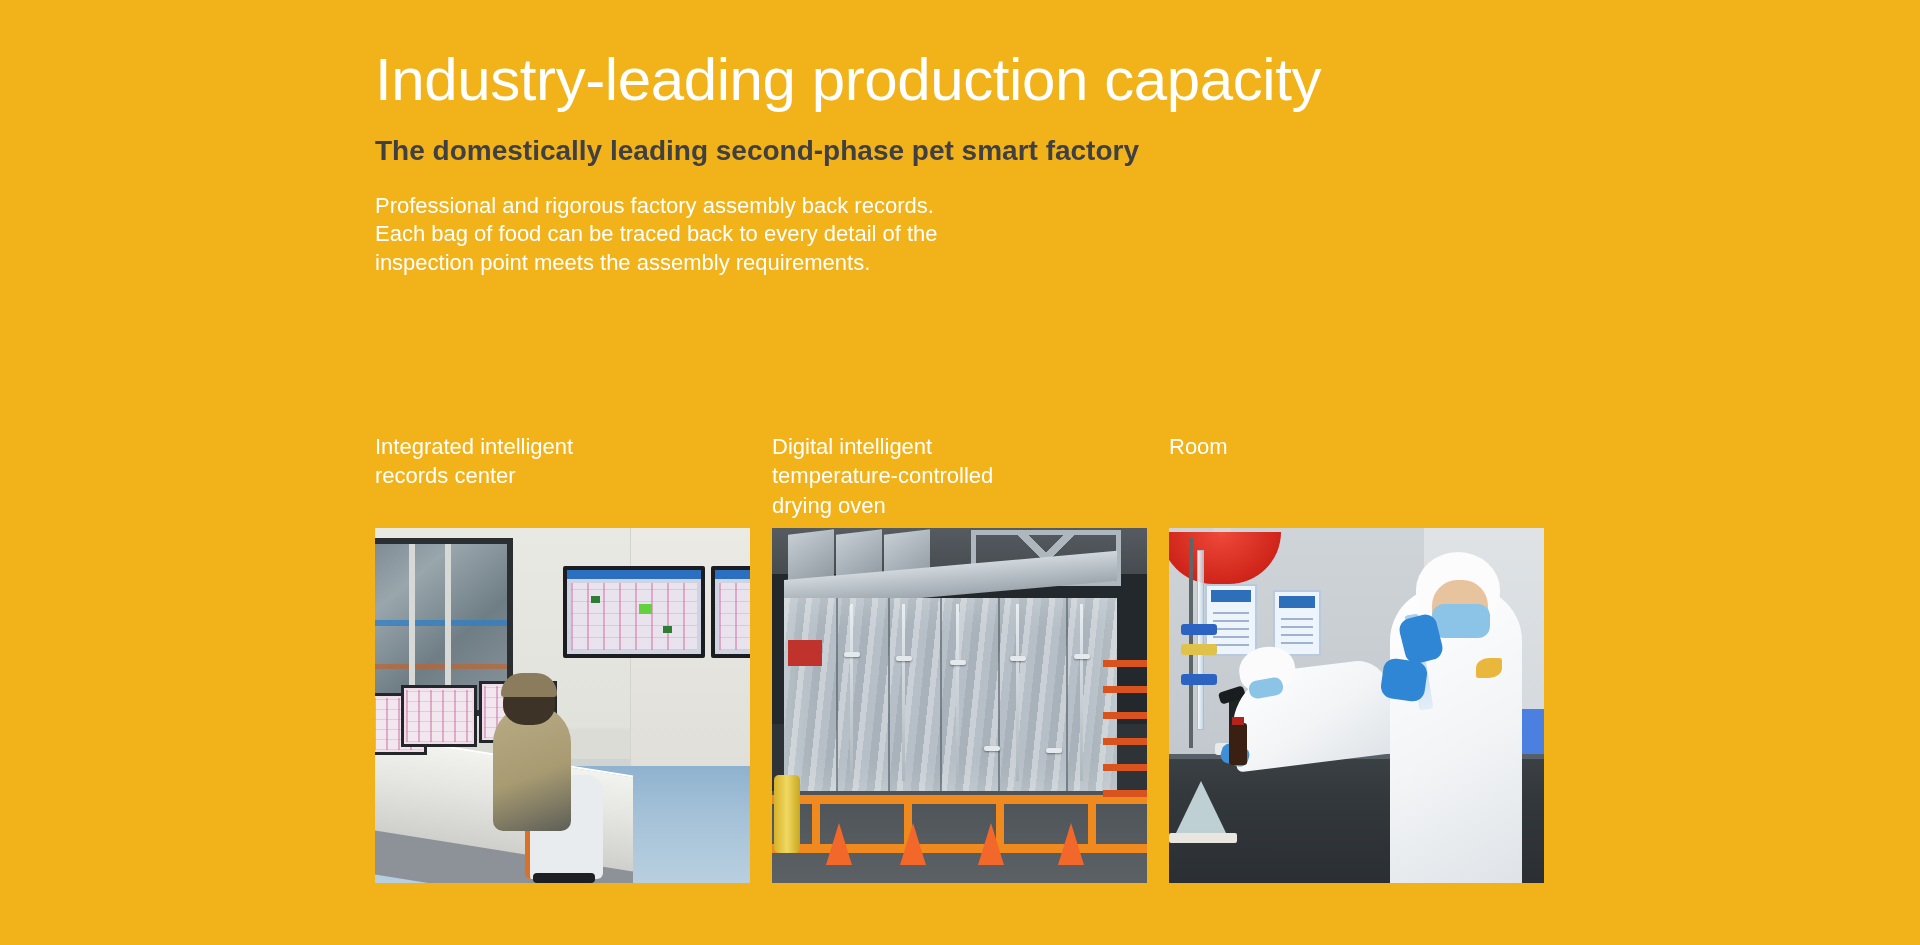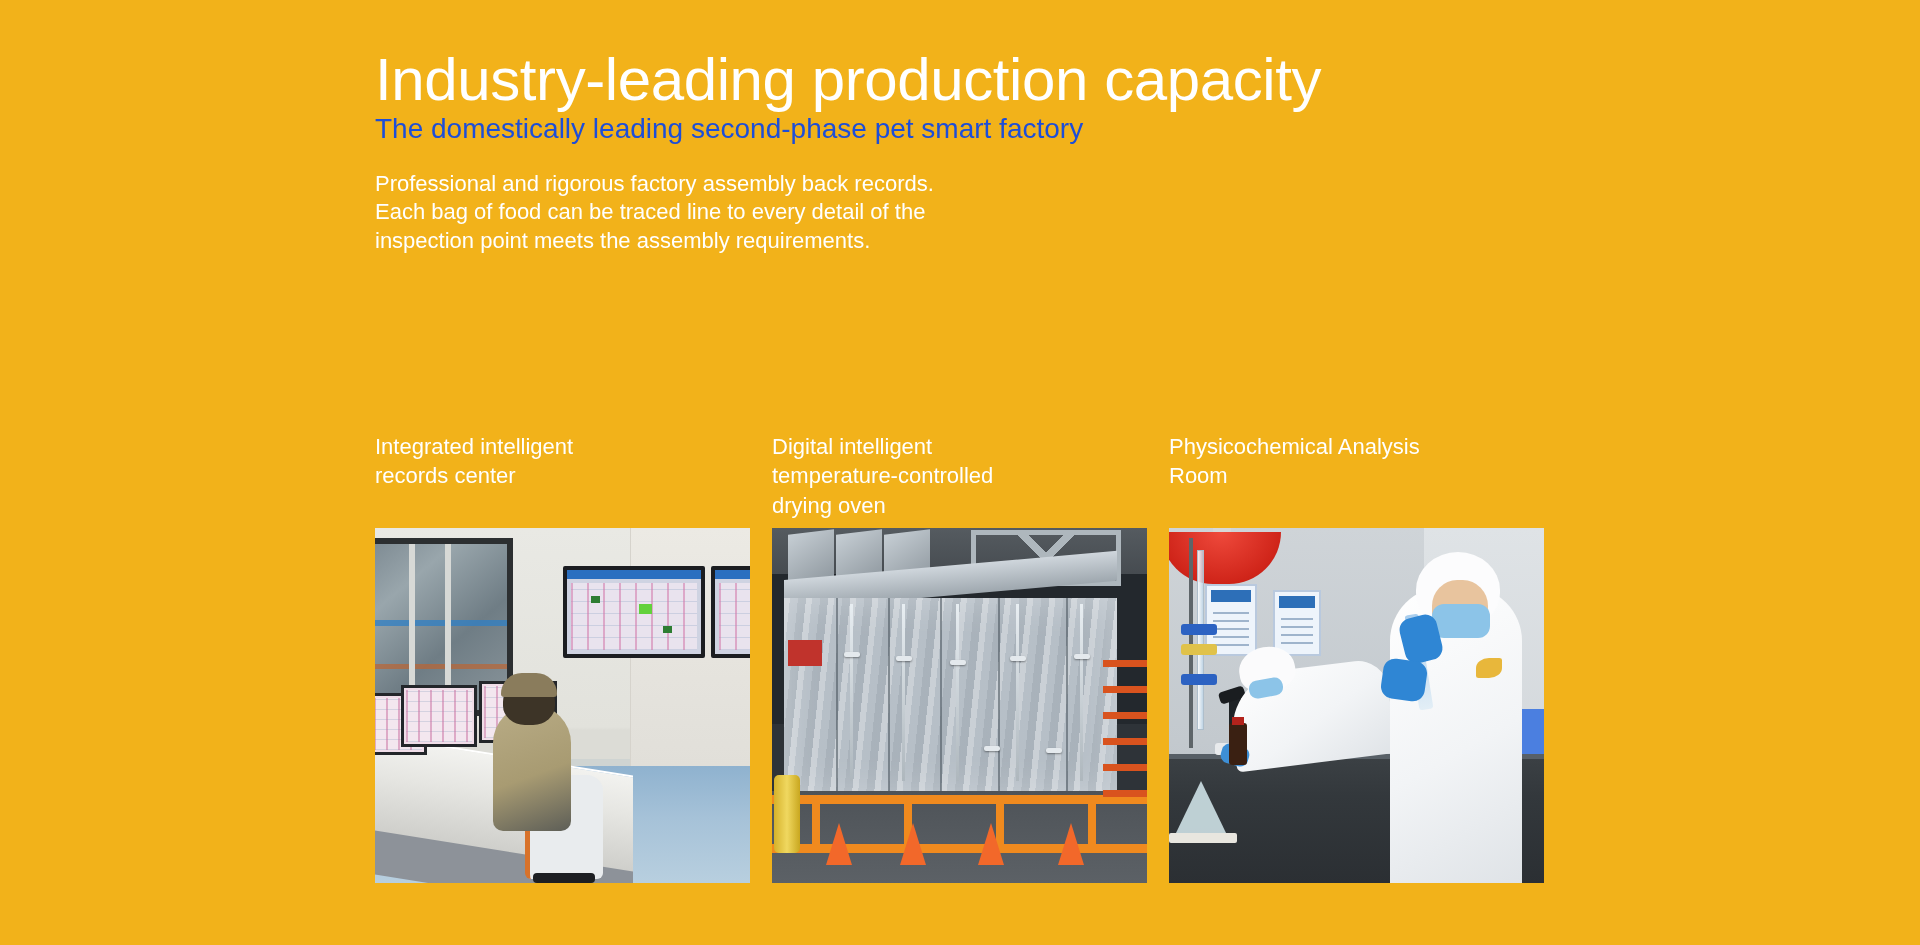--- a/index.html
+++ b/index.html
@@ -18,24 +18,25 @@
     margin-top:48px;
     font-size:60px;
     line-height:1.06;
     font-weight:400;
     color:#FFFFFF;
     letter-spacing:-0.4px;
     white-space:nowrap;
   }
 
   .page-subtitle {
+    margin-top:22px;
     font-size:28px;
     line-height:1.2;
-    font-weight:400;
-    color:#1d4ed8;
+    font-weight:700;
+    color:#404040;
     white-space:nowrap;
   }
 
   .body-copy {
     margin-top:25px;
     font-size:22px;
     line-height:1.28;
     font-weight:300;
     color:#FFFFFF;
   }
@@ -368,21 +369,21 @@
 </head>
 <body>
 
 <div id="page">
 
   <div class="content">
     <h1 class="page-title">Industry-leading production capacity</h1>
     <h2 class="page-subtitle">The domestically leading second-phase pet smart factory</h2>
     <p class="body-copy">
       <span class="line">Professional and rigorous factory assembly back records.</span>
-      <span class="line">Each bag of food can be traced line to every detail of the</span>
+      <span class="line">Each bag of food can be traced back to every detail of the</span>
       <span class="line">inspection point meets the assembly requirements.</span>
     </p>
   </div>
 
   <div class="gallery">
 
     <div class="gallery-item">
       <div class="figure-caption">
         <span class="cap-line">Integrated intelligent</span>
         <span class="cap-line">records center</span>
@@ -486,21 +487,20 @@
           <div class="cone" style="left:286px"></div>
 
           <div class="ypipe"></div>
           <div class="rightrail"></div>
         </div>
       </div>
     </div>
 
     <div class="gallery-item">
       <div class="figure-caption">
-        <span class="cap-line">Physicochemical Analysis</span>
         <span class="cap-line">Room</span>
       </div>
       <div class="figure-frame" aria-label="Two technicians in white coveralls and blue gloves working with glassware and a microscope in a laboratory">
         <div class="scene s3">
           <div class="wall-right"></div>
           <div class="bluefloor"></div>
 
           <div class="lamp-stem"></div>
           <div class="lamp"></div>
 

